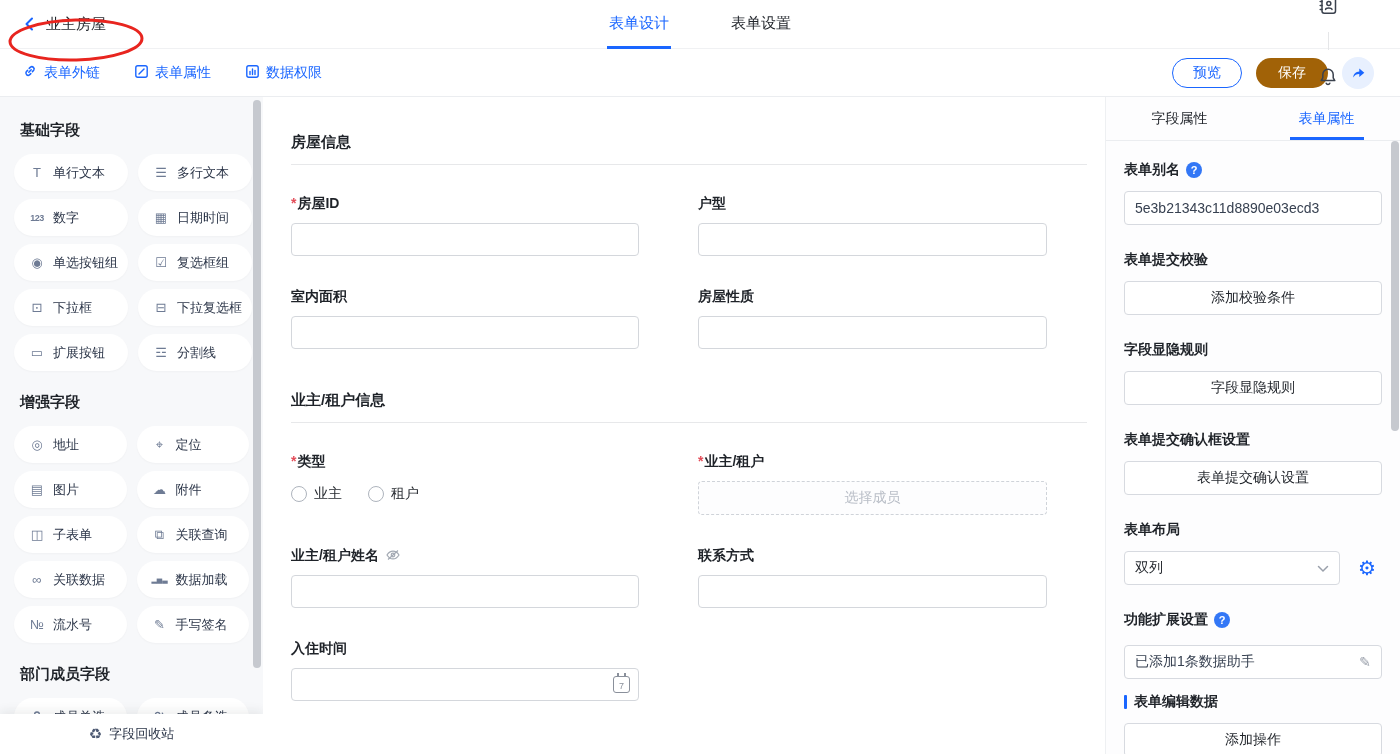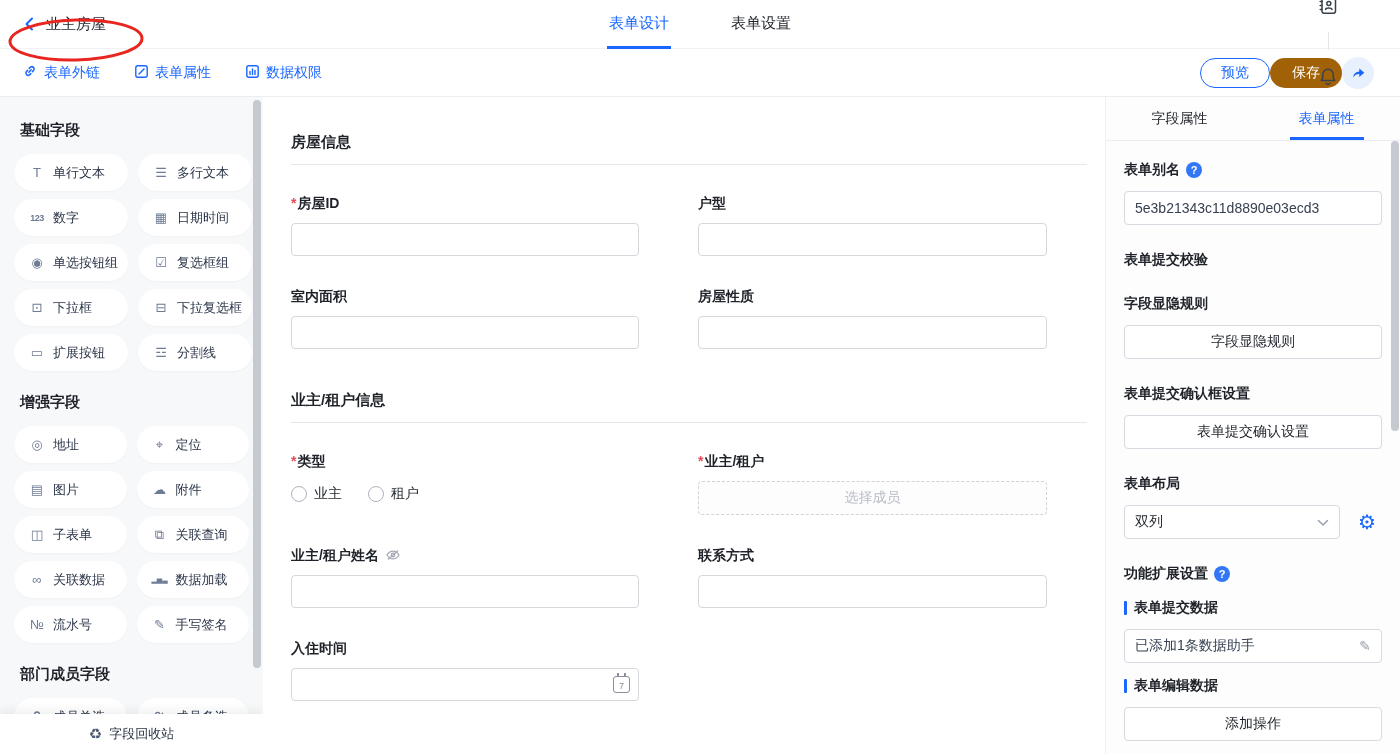--- a/index.html
+++ b/index.html
@@ -18,21 +18,21 @@
   .hdr-tab.active { color:#1a66ff; border-bottom-color:#1a66ff; }
   .hdr-right { margin-left:auto; display:flex; align-items:center; gap:16px; padding-right:26px;flex-direction:column; }
   .btn-green { height:30px; padding:0 18px; border:none; border-radius:15px; background:#57c08c; color:#fff; font-size:14px; cursor:pointer; font-family:inherit; }
   .vdiv { width:1px; height:18px; background:#e5e6e8; }
   .hicon { display:flex; align-items:center; cursor:pointer; }
   .avatar { width:30px; height:30px; border-radius:50%; background:#f6b73c; color:#fff; font-size:14px; display:flex; align-items:center; justify-content:center; cursor:pointer; }
 
   
   .tbar { height:48px; background:#fff; border-bottom:1px solid #ebedf0; display:flex; align-items:center; padding:0 26px 0 22px; }
   .tlink { display:flex; align-items:center; gap:6px; color:#1a66ff; font-size:14px; margin-right:34px; cursor:pointer; }
-  .tbar-right { margin-left:auto; display:flex; align-items:center; gap:0;font-family:Liberation Mono, monospace; }
+  .tbar-right { margin-left:auto; display:flex; align-items:center; gap:14px;font-family:Liberation Mono, monospace; }
   .btn-outline { height:30px; padding:0 20px; border:1px solid #1a66ff; border-radius:15px; background:#fff; color:#1a66ff; font-size:14px; cursor:pointer; font-family:inherit; }
   .btn-primary { height:30px; padding:0 22px; border:none; border-radius:15px; background:#a16207; color:#fff; font-size:14px; cursor:pointer; font-family:inherit; }
   .btn-share { width:32px; height:32px; border-radius:50%; border:none; background:#e8f0fe; display:flex; align-items:center; justify-content:center; cursor:pointer; }
 
   
   .main { display:flex; height:657px; position:relative; }
 
   
   .sidebar { position:relative; width:263px; background:#f7f8fa; overflow:hidden; flex:none; }
   .sb-inner { padding:24px 14px 0 14px; }
@@ -410,20 +410,21 @@
           <div class="p-label">
               <span>表单别名</span>
               <span class="help">?</span>
             </div>
           <input class="p-input" value="5e3b21343c11d8890e03ecd3" style="">
         </div>
         <div class="p-block">
           <div class="p-label">
               <span>表单提交校验</span>
             </div>
+          <button class="p-btn">添加校验条件</button>
         </div>
         <div class="p-block">
           <div class="p-label">
               <span>字段显隐规则</span>
             </div>
           <button class="p-btn">字段显隐规则</button>
         </div>
         <div class="p-block">
           <div class="p-label">
               <span>表单提交确认框设置</span>
@@ -446,23 +447,20 @@
             <button class="gear-btn">
                 <span>⚙</span>
               </button>
           </div>
         </div>
         <div class="p-block" style="margin-bottom:14px;">
           <div class="p-label" style="margin-bottom:16px;">
               <span>功能扩展设置</span>
               <span class="help">?</span>
             </div>
-          <div class="sub-head">
-              <span>表单提交数据</span>
-            </div>
           <div class="data-box">
             <span>已添加1条数据助手</span>
             <span class="edit">✎</span>
           </div>
         </div>
         <div class="p-block">
           <div class="sub-head">
               <span>表单编辑数据</span>
             </div>
           <button class="p-btn">添加操作</button>

